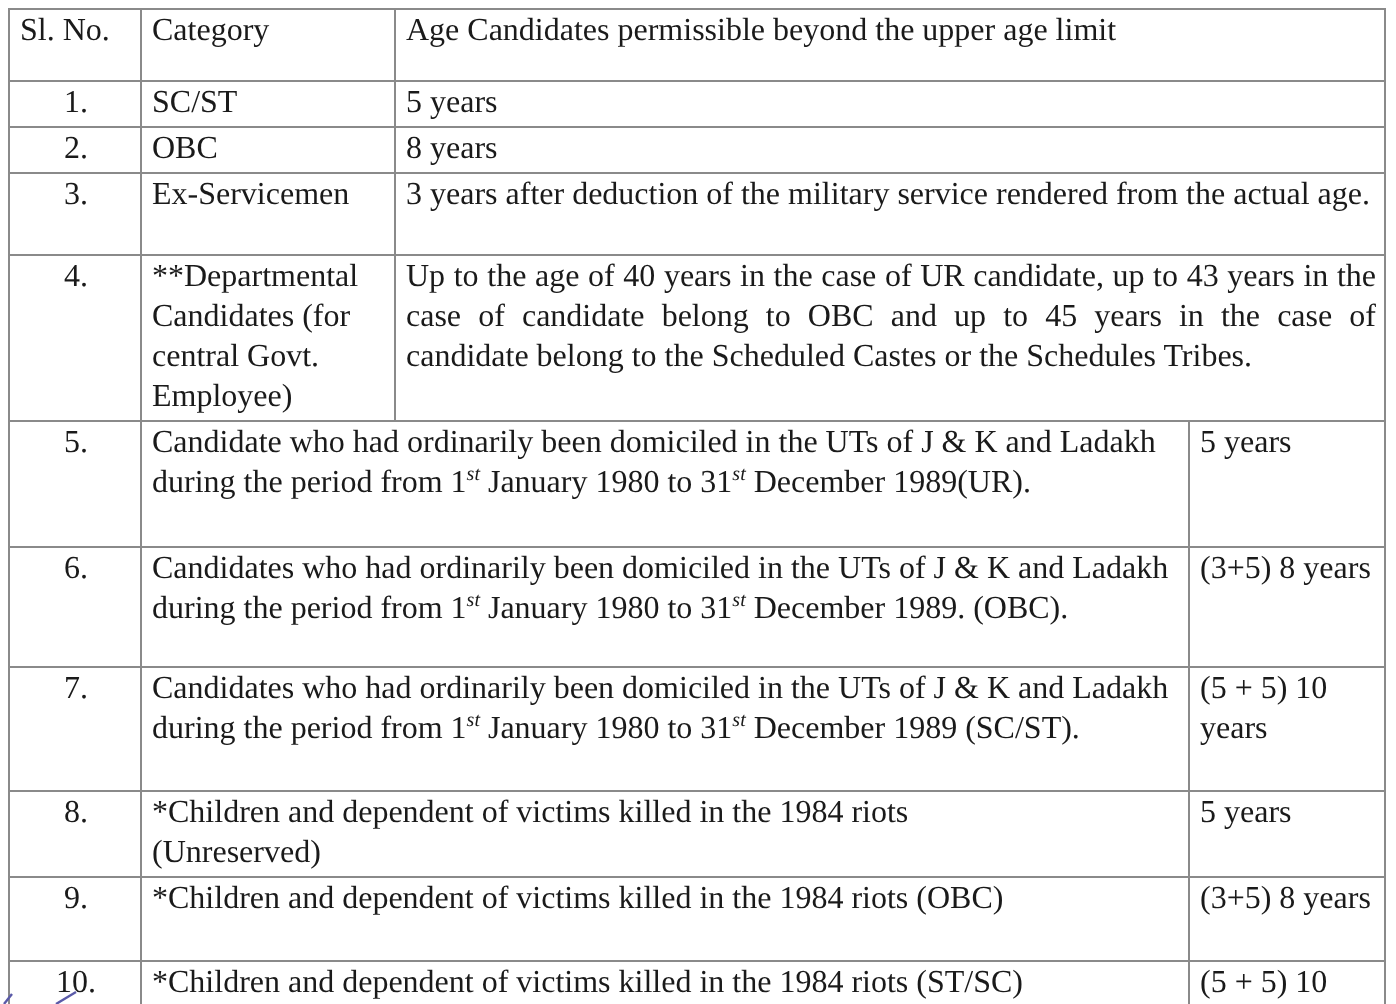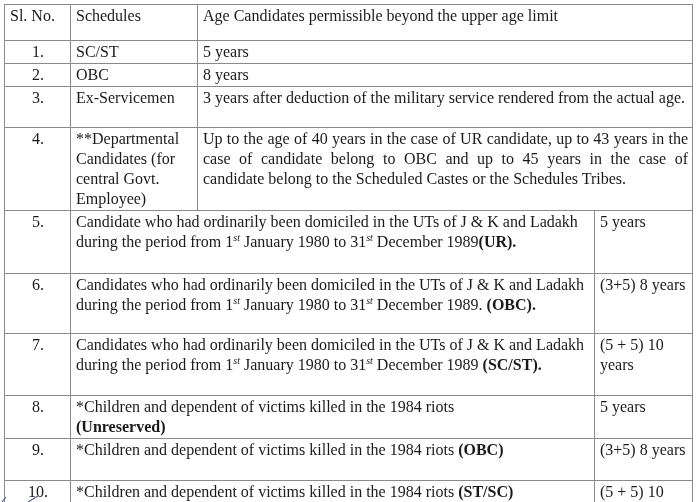--- a/index.html
+++ b/index.html
@@ -4,37 +4,37 @@
 <style>
   html, body { margin: 0; padding: 0; background: #ffffff; }
   body { width: 698px; height: 502px; position: relative; overflow: hidden;
          font-family: "Liberation Serif", "DejaVu Serif", serif; color: #1a1a1a; }
   .tbl { position: absolute; left: 4px; top: 4px; width: 688px; border-collapse: collapse;
          table-layout: fixed; font-size: 16px; line-height: 20px; }
   .tbl td { border: 1.3px solid #8a8a8a; padding: 1px 4px 1px 5px; vertical-align: top; }
   .c-no { text-align: center; }
   .just { text-align: justify; margin-top: 32px; }
   sup { font-size: 10px; line-height: 0; vertical-align: 6px; font-style: italic; }
-  b { font-weight: bold; }
+  b { font-weight: normal; }
   .pen { position: absolute; left: 0; top: 488px; width: 50px; height: 14px; }
 </style>
 </head>
 <body>
 
 <table class="tbl">
   <colgroup>
     <col style="width:66px">
     <col style="width:127px">
     <col style="width:397px">
     <col style="width:98px">
   </colgroup>
   <tbody>
       <tr style="height:36px">
     <td>Sl. No.</td>
-    <td>Schedules</td>
+    <td>Category</td>
     <td colspan="2">Age Candidates permissible beyond the upper age limit</td>
   </tr>
   <tr style="height:21px">
     <td class="c-no">1.</td>
     <td>SC/ST</td>
     <td colspan="2">5 years</td>
   </tr>
   <tr style="height:21px">
     <td class="c-no">2.</td>
     <td>OBC</td>

